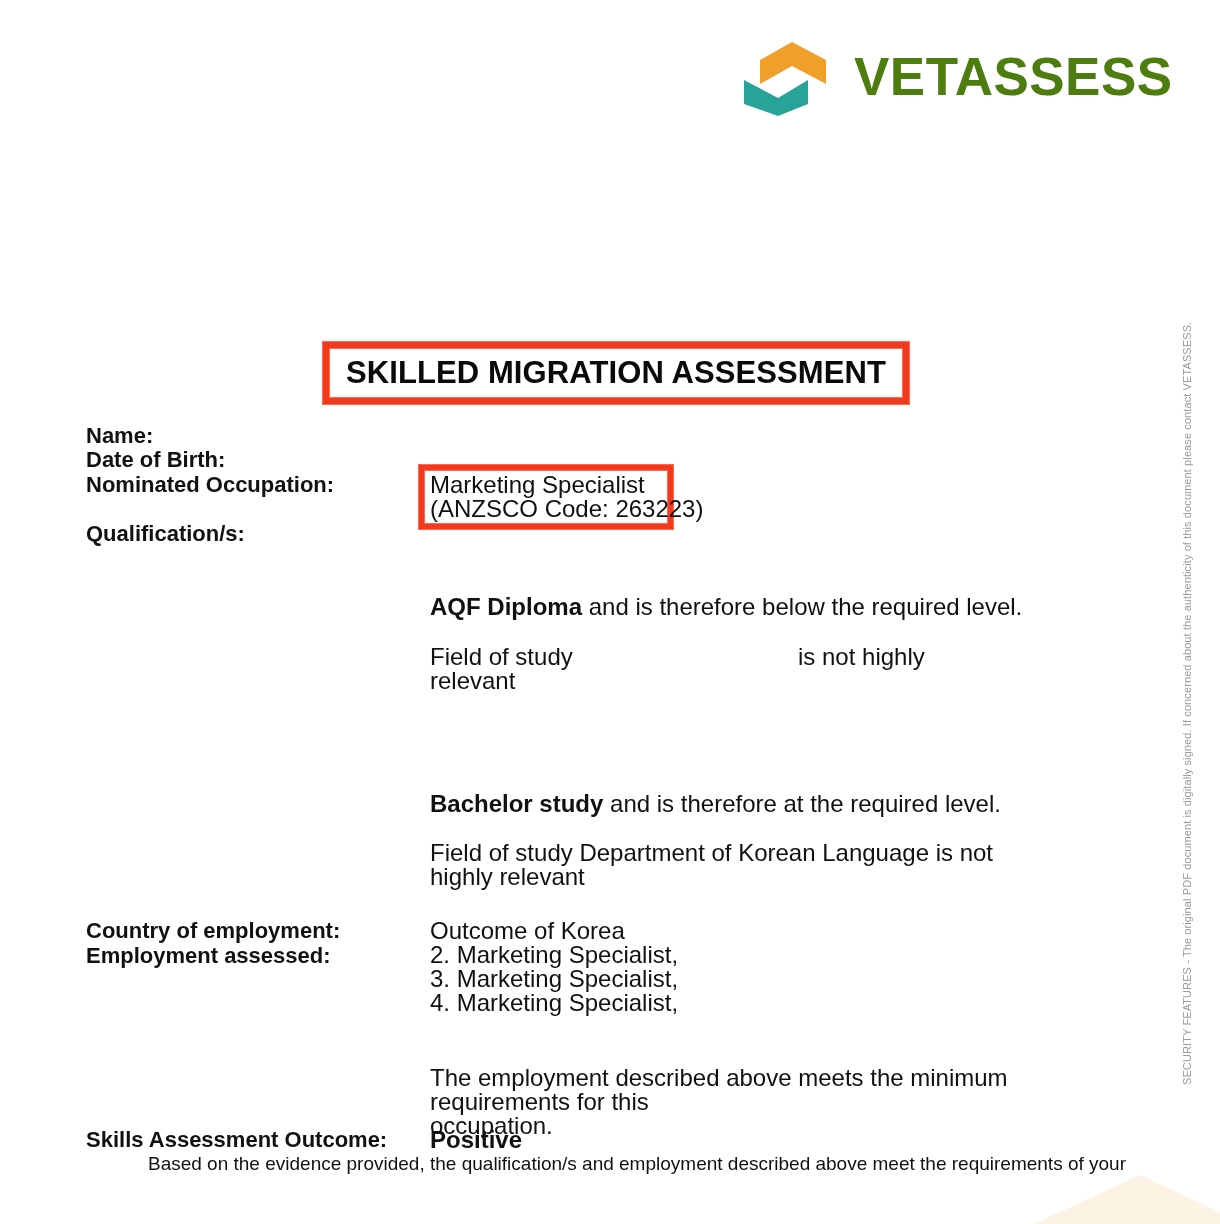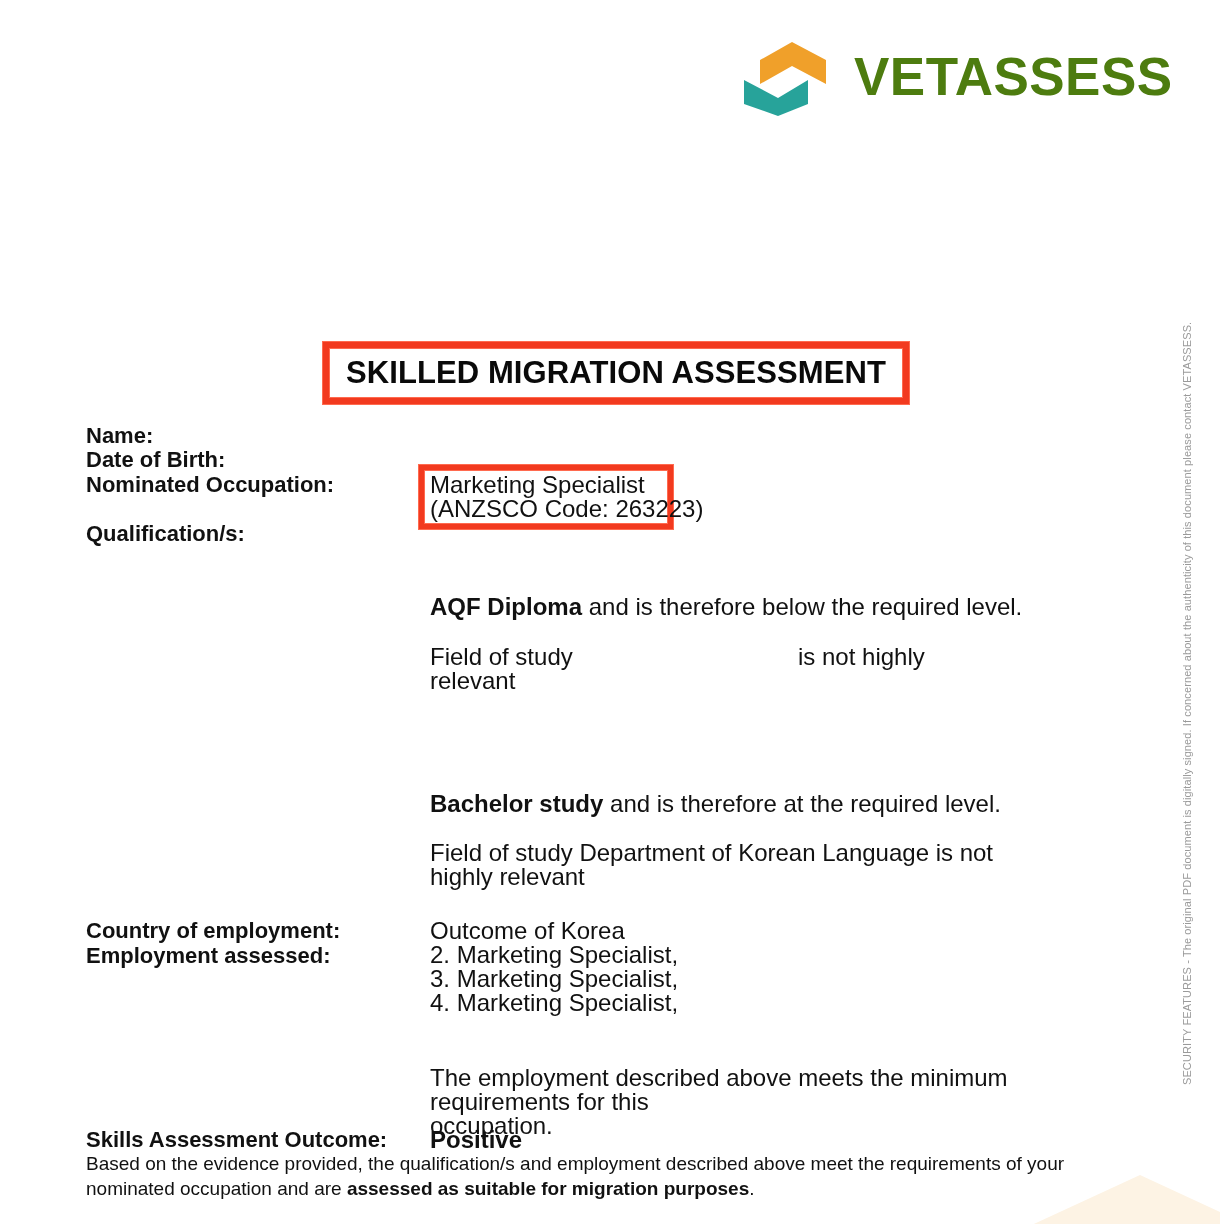--- a/index.html
+++ b/index.html
@@ -89,20 +89,21 @@
       width: 680px;
     }
     .block b { font-weight: 700; }
     .outcome-text {
       position: absolute;
       left: 86px;
       top: 1152px;
       width: 1040px;
       font-size: 19px;
       line-height: 24.5px;
+      text-align: right;
     }
     .side-note {
       position: absolute;
       left: 1181px;
       top: 1085px;
       transform-origin: 0 0;
       transform: rotate(-90deg);
       font-size: 11px;
       color: #9a9a9a;
       white-space: nowrap;
@@ -179,16 +180,15 @@
   <div>occupation.</div>
 </div>
 
 <div class="corner-deco"></div>
 
 <div class="label" style="top:1128px">Skills Assessment Outcome:</div>
 <div class="value" style="top:1128px;font-weight:700;">Positive</div>
 
 <div class="outcome-text">
   <div>Based on the evidence provided, the qualification/s and employment described above meet the requirements of your</div>
-  <div><span>nominated occupation and are </span><b>assessed as suitable for migration purposes</b><span>.</span></div>
 </div>
 
 <div class="side-note">SECURITY FEATURES - The original PDF document is digitally signed.  If concerned about the authenticity of this document please contact VETASSESS.</div>
 
 </body></html>

